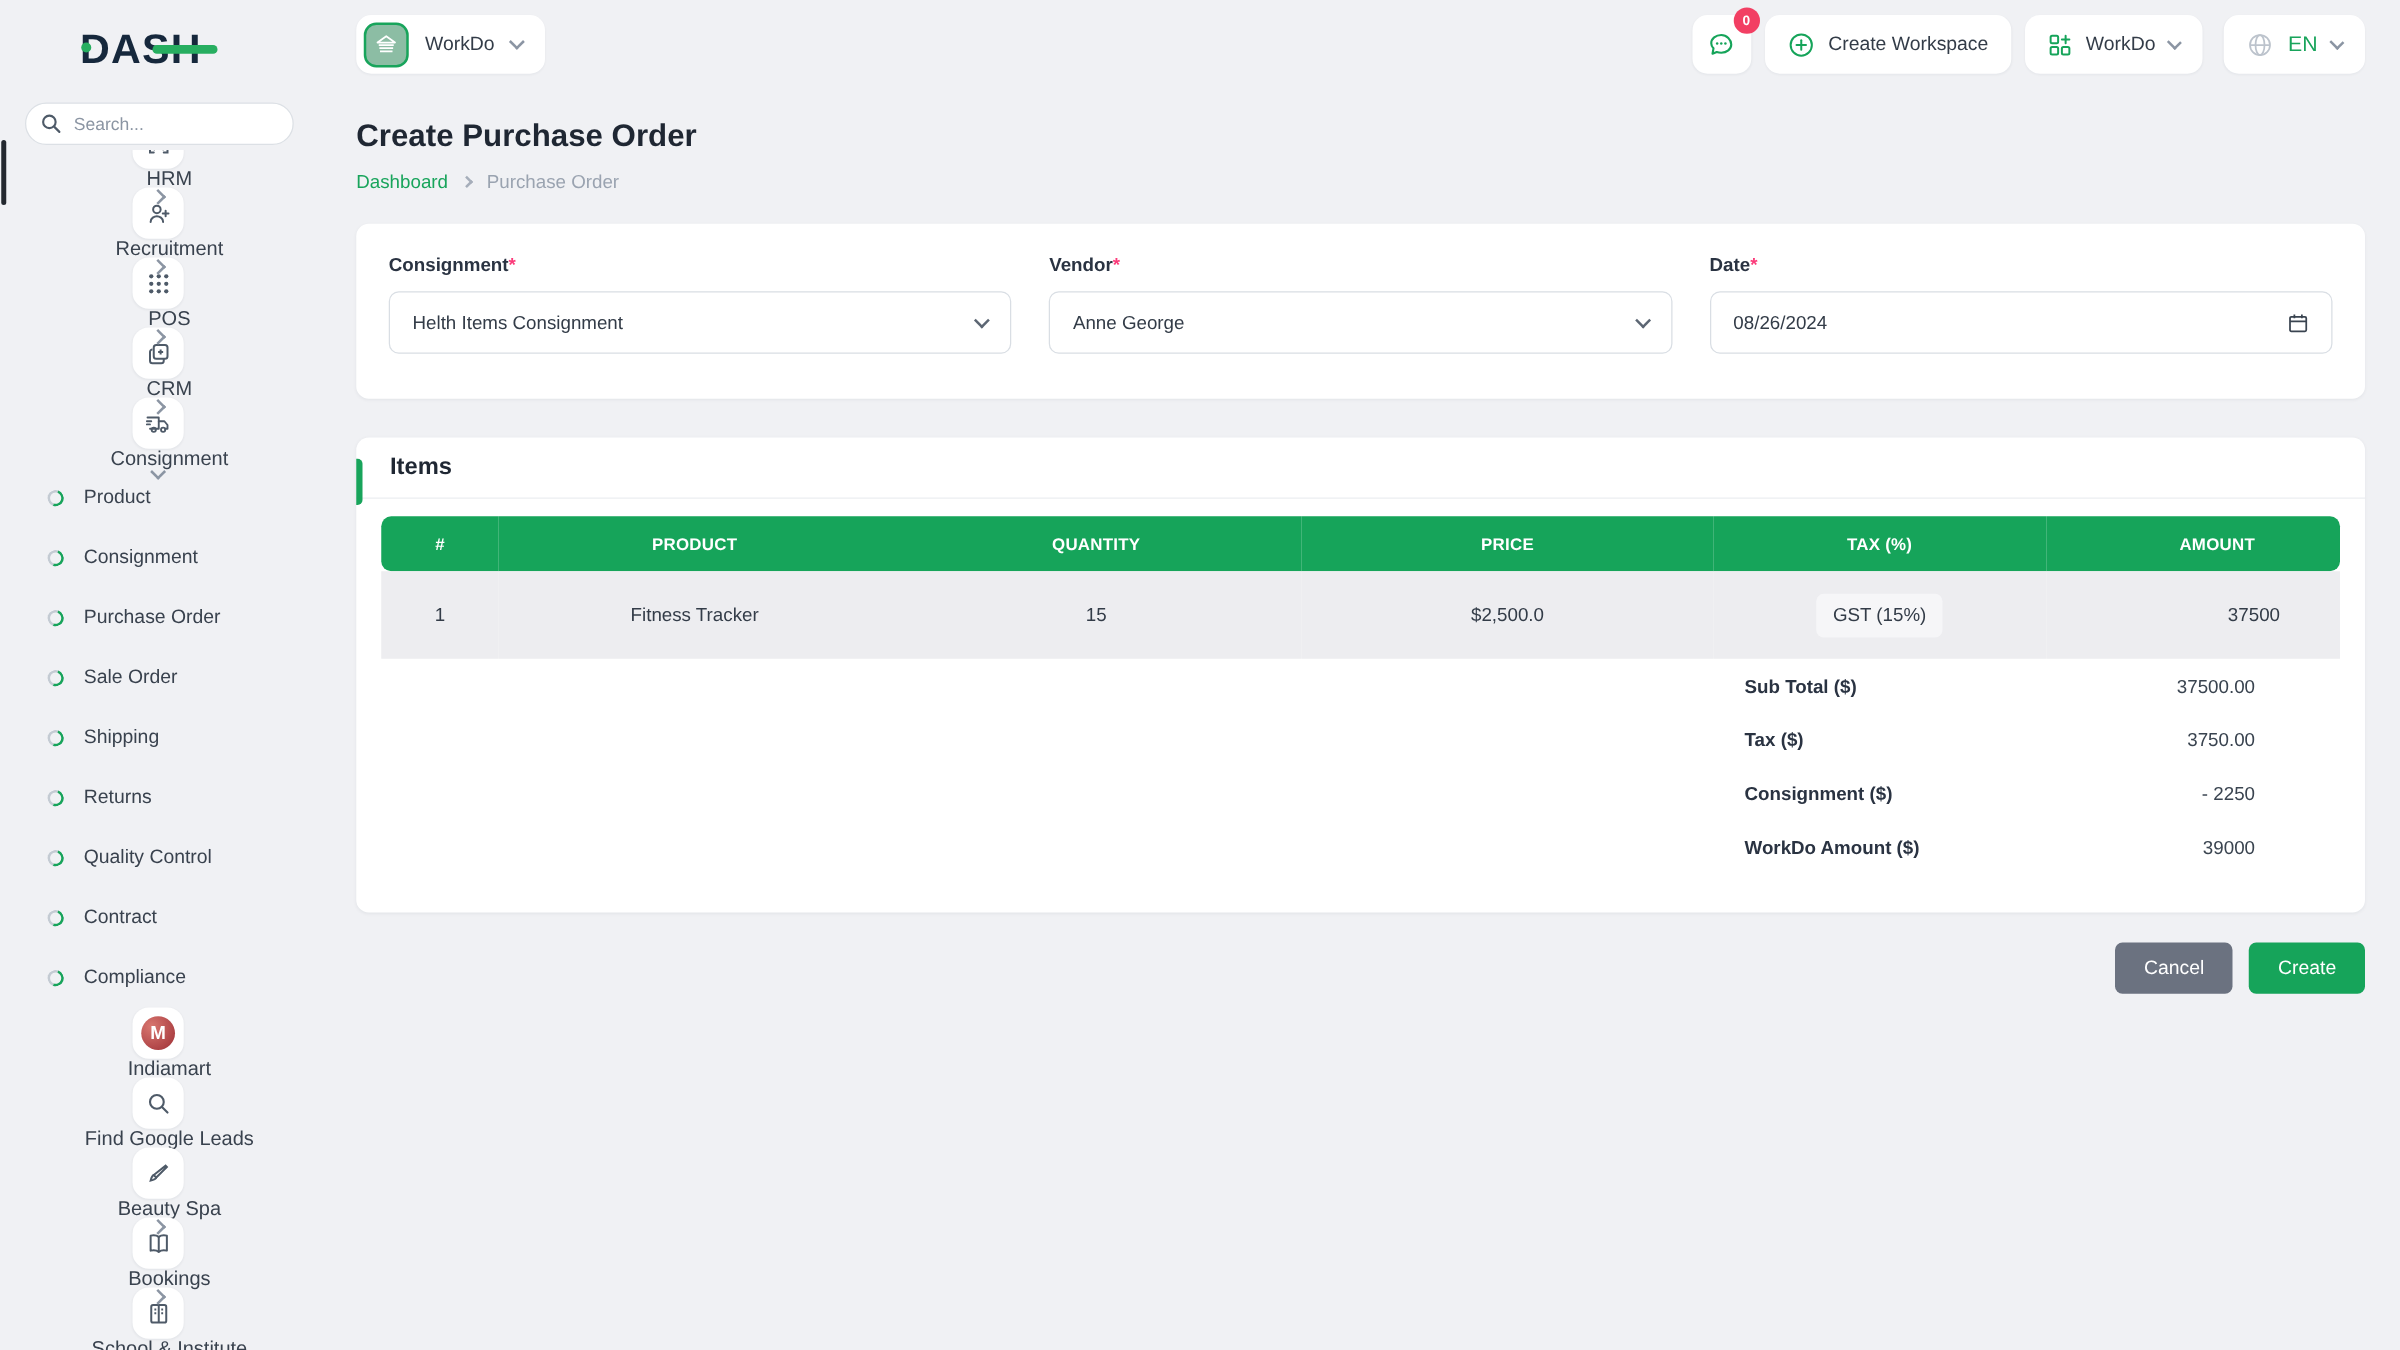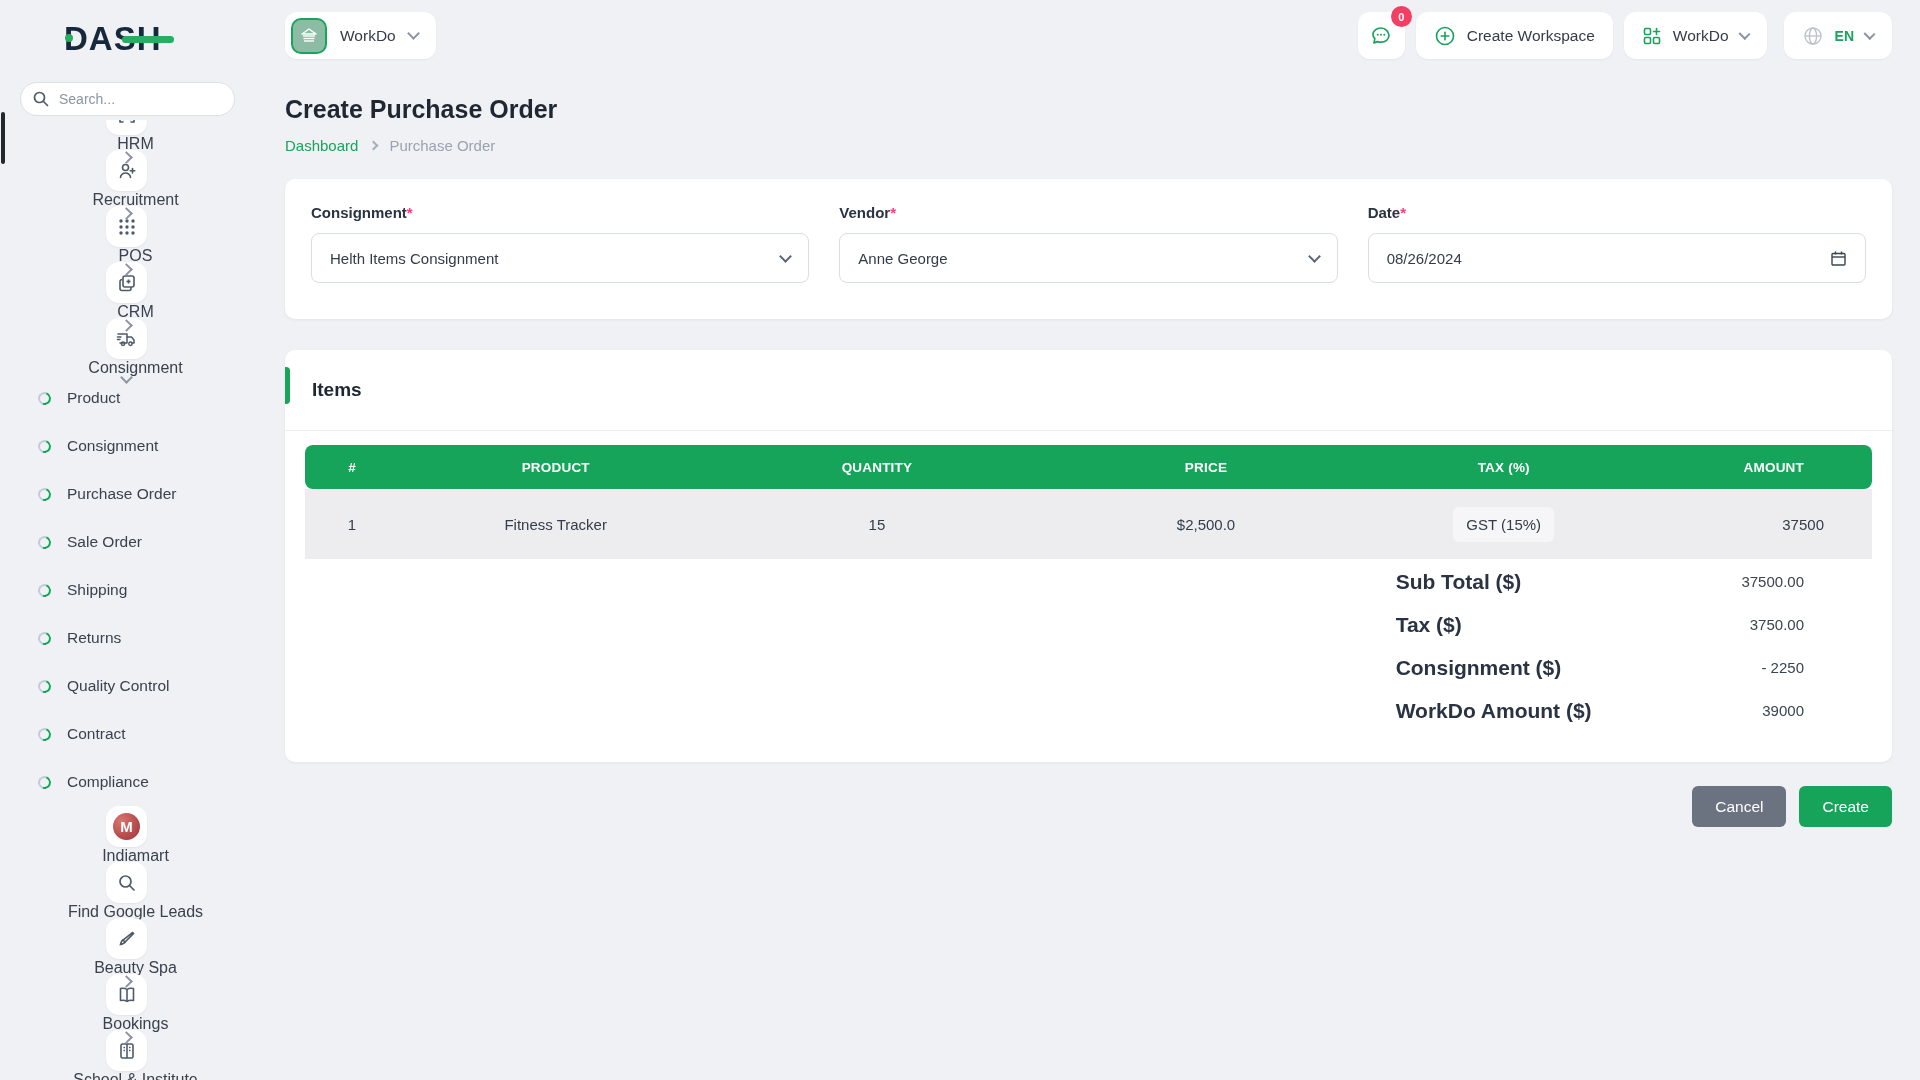--- a/index.html
+++ b/index.html
@@ -41,54 +41,54 @@
   .topbar { position:absolute; left:285px; right:28px; top:12px; height:47px; display:flex; align-items:center; }
   .ws-pill { background:#fff; border-radius:12px; height:47px; display:flex; align-items:center; gap:13px; padding:0 18px 0 6px; cursor:pointer; box-shadow:0 1px 2px rgba(25,35,55,.05); }
   .ws-app-icon { width:36px; height:36px; border-radius:10px; background:#8cbda4; border:2px solid #18a45b; display:flex; align-items:center; justify-content:center; }
   .pill-text { font-size:15.5px; color:#333c48; }
   .right-cluster { margin-left:auto; display:flex; align-items:center; gap:11px; }
   .icon-btn { position:relative; width:47px; height:47px; background:#fff; border-radius:12px; display:flex; align-items:center; justify-content:center; cursor:pointer; box-shadow:0 1px 2px rgba(25,35,55,.05); }
   .badge { position:absolute; top:-6px; right:-7px; min-width:21px; height:21px; background:#f23f63; border-radius:50%; color:#fff; font-size:11px; font-weight:700; display:flex; align-items:center; justify-content:center; }
   .pill { background:#fff; border-radius:12px; height:47px; display:flex; align-items:center; gap:11px; padding:0 18px; cursor:pointer; box-shadow:0 1px 2px rgba(25,35,55,.05); }
   .pill .chev { width:8px; height:8px; }
   .lang-pill { margin-left:6px; }
-  .lang-text { color:#18a45b; font-size:14px; font-weight:700; }
+  .lang-text { color:#18a45b; font-size:17px; font-weight:400; }
 
   
   .main { position:absolute; left:285px; right:28px; top:0; }
   .page-title { margin-top:95px; font-size:25px; font-weight:700; color:#1f2733; }
   .breadcrumb { margin-top:13px; display:flex; align-items:center; gap:12px; font-size:15px; }
   .crumb-link { color:#18a45b; cursor:pointer; }
   .crumb-sep { width:7px; height:7px; border-right:2px solid #a6aeba; border-bottom:2px solid #a6aeba; transform:rotate(-45deg); }
   .crumb-current { color:#9aa3b0; }
 
   .card { background:#fff; border-radius:10px; box-shadow:0 1px 3px rgba(25,35,55,.06); }
   .form-card { margin-top:25px; padding:25px 26px 36px; display:flex; gap:30px; }
   .field { flex:1; }
   .field-label { font-size:15px; font-weight:700; color:#2a3342; }
   .req { color:#fb3b7a; }
   .select, .date-input-wrap { margin-top:12px; height:50px; border:1px solid #d9dee4; border-radius:8px; display:flex; align-items:center; justify-content:space-between; padding:0 18px; font-size:15px; color:#333c48; cursor:pointer; background:#fff; }
   .sel-chev { width:9px; height:9px; border-right:2px solid #5c6673; border-bottom:2px solid #5c6673; transform:rotate(45deg); margin-top:-4px; }
   .date-input { border:none; outline:none; font-size:15px; color:#333c48; font-family:inherit; width:80%; background:transparent; }
 
   .items-card { margin-top:31px; position:relative; padding-bottom:30px; }
   .items-accent { position:absolute; left:0; top:17px; width:5px; height:37px; background:#18a45b; border-radius:0 4px 4px 0; }
-  .items-head { height:81px; display:flex; align-items:center; padding-left:27px; font-size:19px; font-weight:700; color:#1f2733; border-bottom:1px solid #eceef1; }
+  .items-head { height:49px; display:flex; align-items:center; padding-left:27px; font-size:19px; font-weight:700; color:#1f2733; border-bottom:1px solid #eceef1; }
   table.items { width:calc(100% - 40px); margin:14px 20px 0; border-collapse:separate; border-spacing:0; }
   table.items th { background:#16a45a; color:#fff; font-size:13.5px; font-weight:700; height:44px; text-align:center; letter-spacing:.2px; }
   table.items th:first-child { border-radius:8px 0 0 8px; }
   table.items th:last-child  { border-radius:0 8px 8px 0; text-align:right; padding-right:68px; }
   table.items td { background:#ededf0; height:70px; font-size:15px; color:#333c48; text-align:center; }
   table.items td:last-child { text-align:right; padding-right:48px; }
   .col-idx{width:6%;} .col-prod{width:20%;} .col-qty{width:21%;} .col-price{width:21%;} .col-tax{width:17%;} .col-amt{width:15%;}
   .tax-pill { display:inline-block; background:#f6f6f8; border-radius:6px; padding:9px 13px; }
 
   .totals { margin:1px 20px 0; }
   .t-row { display:flex; align-items:center; height:43px; padding-left:69.6%; }
-  .t-label { font-size:21px; font-weight:700; color:#2a3342; white-space:nowrap; }
+  .t-label { font-size:15px; font-weight:700; color:#2a3342; white-space:nowrap; }
   .t-value { margin-left:auto; padding-right:68px; font-size:15px; color:#3a4450; }
 
   .actions { display:flex; justify-content:flex-end; gap:13px; margin-top:24px; }
   .btn { border:none; height:41px; padding:0 23px; border-radius:6px; color:#fff; font-size:15.5px; font-family:inherit; cursor:pointer; }
   .btn-cancel { background:#6b7280; }
   .btn-create { background:#16a45a; }
 </style>
 </head>
 <body>
 

